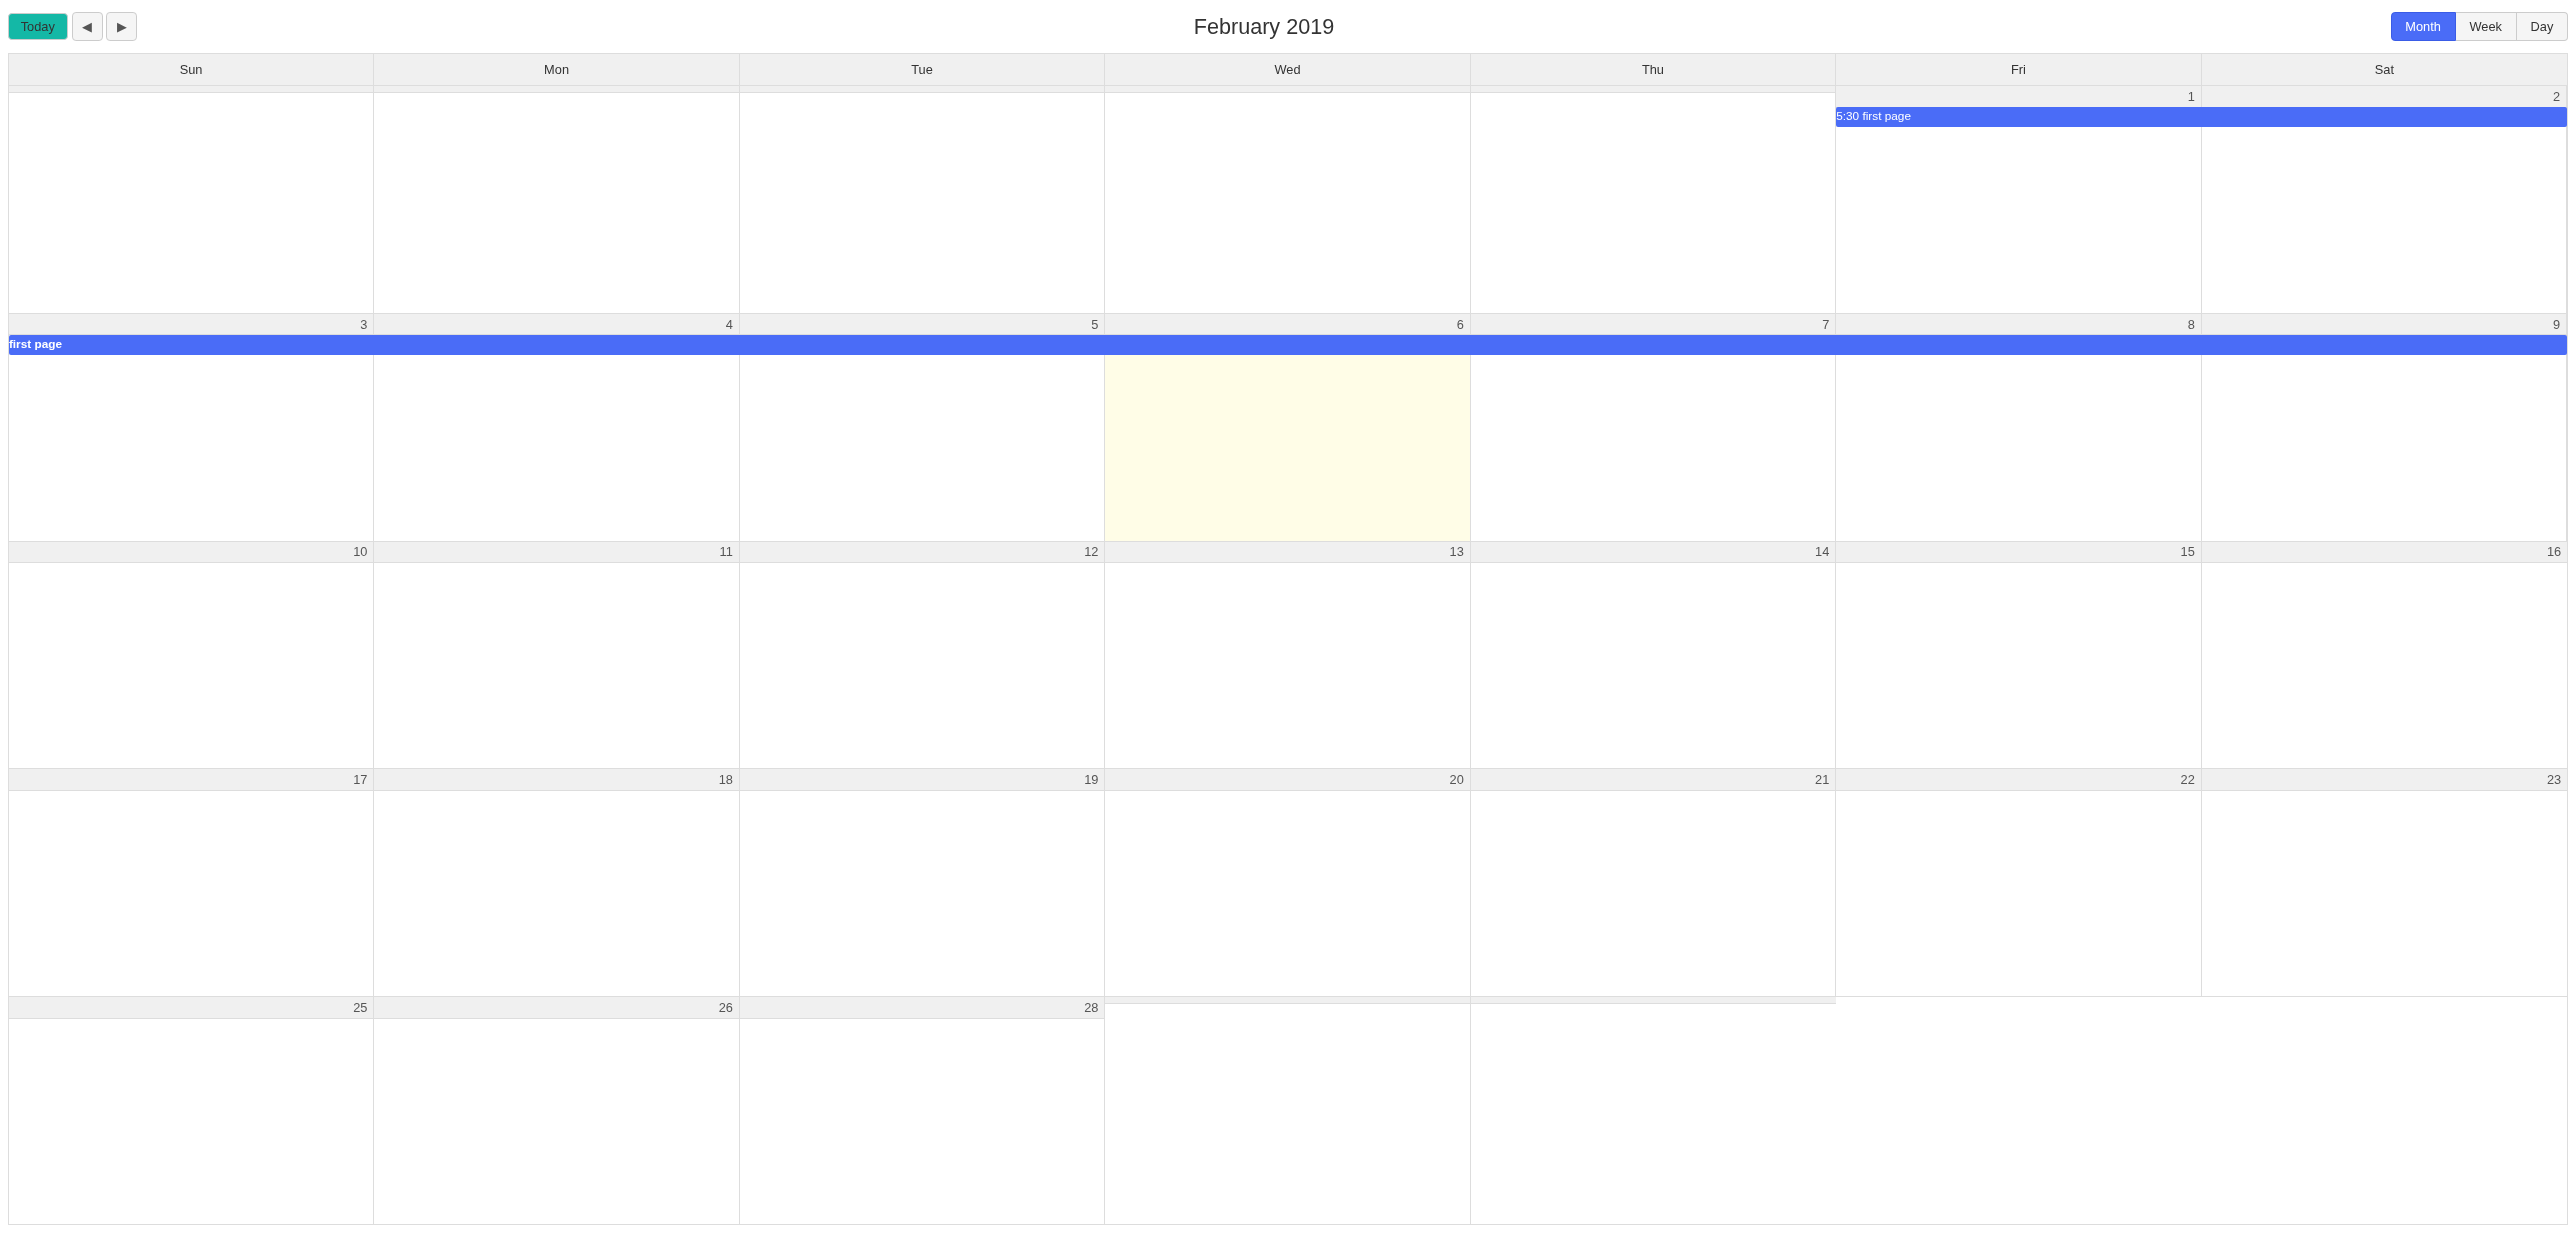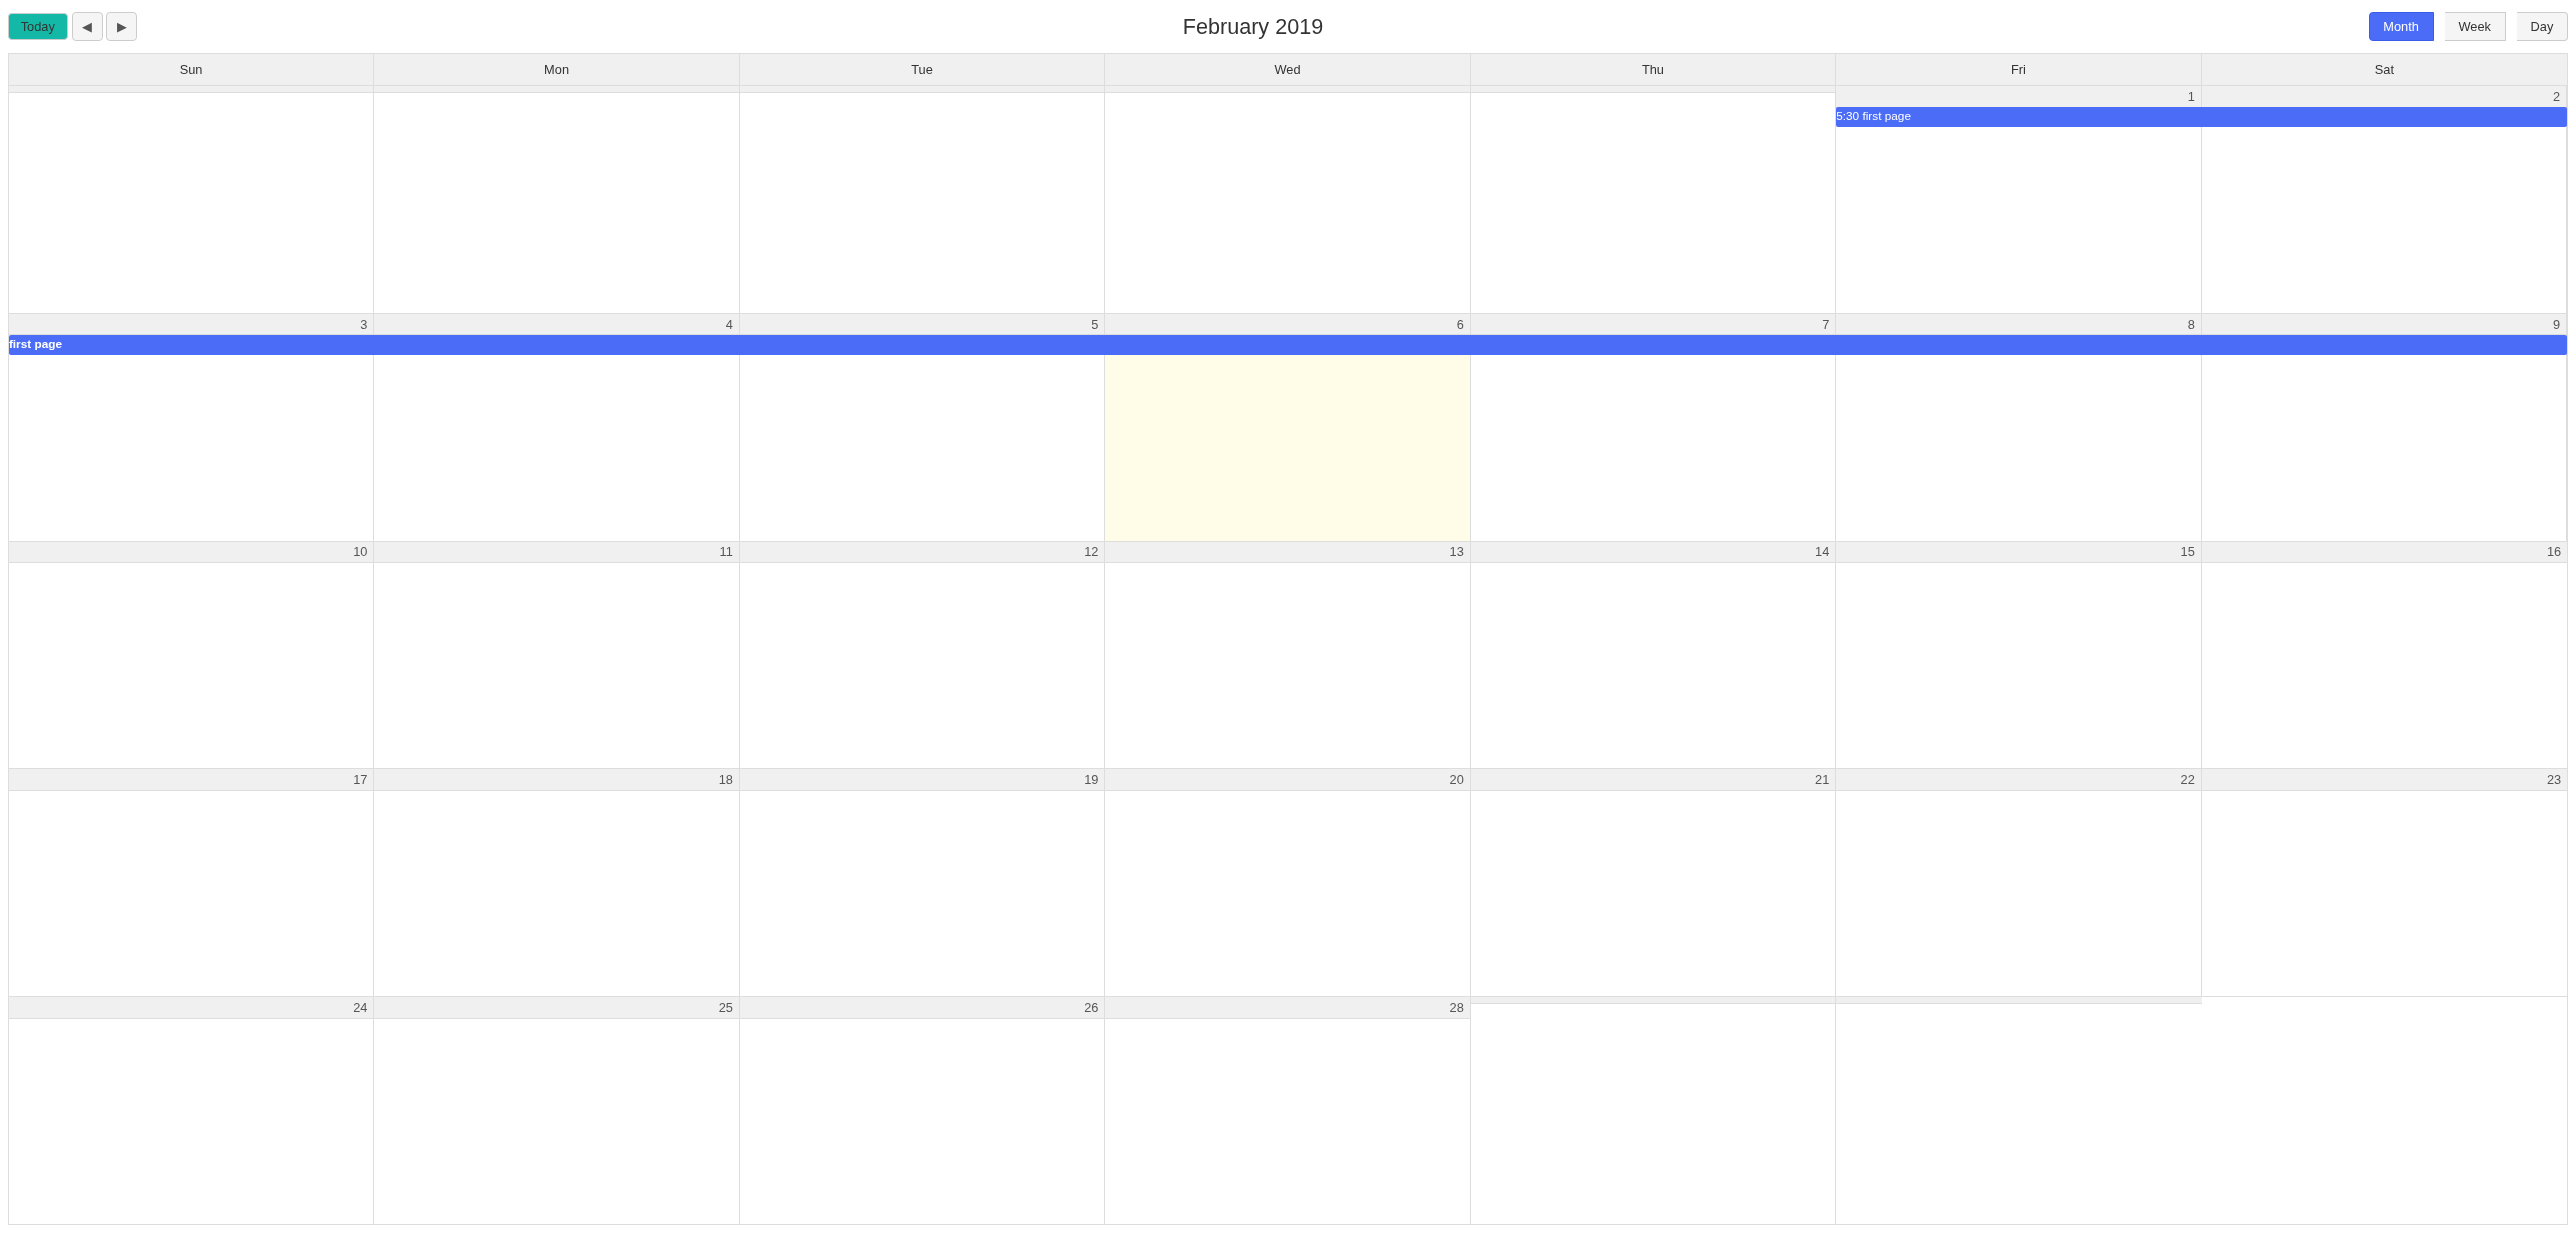--- a/index.html
+++ b/index.html
@@ -35,21 +35,21 @@
     .toolbar-center {
       flex: 1;
       text-align: center;
       font-size: 21.6px;
       font-weight: 400;
       color: #333;
     }
     .toolbar-right {
       display: flex;
       align-items: flex-end;
-      gap: 11px;
+      gap: 0;
     }
     .btn-today {
       border: 1px solid #ccc;
       background: #14b8a6;
       border-radius: 3.9px;
       padding: 4.9px 11.8px;
       font-size: 12.8px;
       cursor: pointer;
       color: #333;
     }
@@ -301,23 +301,20 @@
           </div>
           <div class="day-cell">
             <span class="day-number">22</span>
           </div>
           <div class="day-cell">
             <span class="day-number">23</span>
           </div>
         </div>
         <div class="week-row">
           <div class="day-cell">
-            <span class="day-number">24</span>
-          </div>
-          <div class="day-cell">
             <span class="day-number">25</span>
           </div>
           <div class="day-cell">
             <span class="day-number">26</span>
           </div>
           <div class="day-cell">
             <span class="day-number">28</span>
           </div>
           <div class="day-cell">
             <span class="day-number empty"></span>

